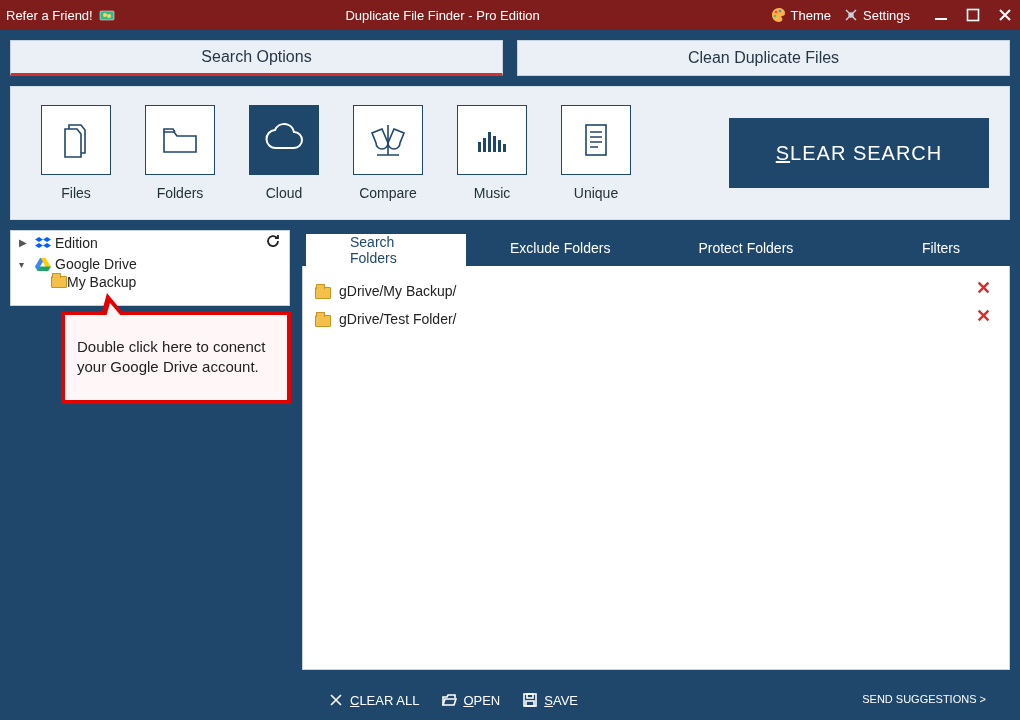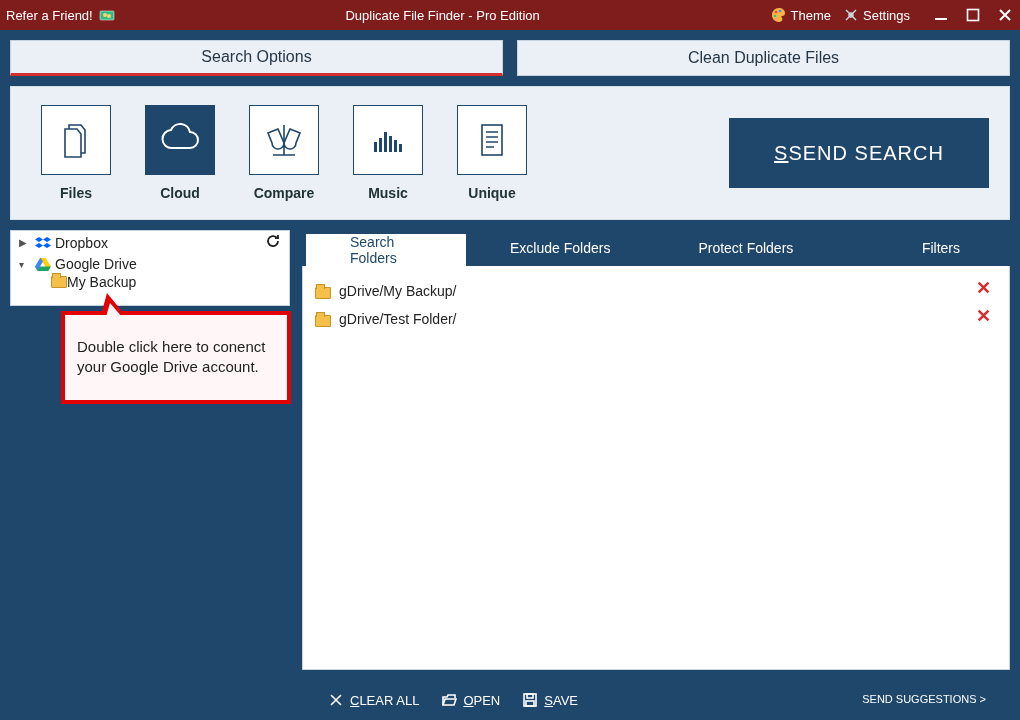--- a/index.html
+++ b/index.html
@@ -21,21 +21,21 @@
   .bigtab {
     flex:1; height:36px; background:#eaf0f6; color:#263645; display:flex; align-items:center; justify-content:center;
     font-size:16px; border:1px solid #c6d2de; cursor:pointer;
   }
   .bigtab.active { border-bottom:3px solid #d32f2f; }
 
   .toolrow {
     margin:10px; background:#eaf0f6; padding:18px 20px; display:flex; align-items:center; gap:14px;
     border:1px solid #d5dfe8;
   }
-  .toolcell { width:90px; text-align:center;font-weight:bold; }
+  .toolcell { width:90px; text-align:center; }
   .toolbox {
     width:70px; height:70px; margin:0 auto 10px; border:1px solid #1f476c; background:#fff;
     display:flex; align-items:center; justify-content:center; cursor:pointer; color:#1f476c;
   }
   .toolbox.active { background:#1f476c; color:#fff; border-color:#1f476c; }
   .toolcell .lbl { font-size:14px; color:#233; }
   .startbtn {
     margin-left:auto; width:260px; height:70px; background:#1f476c; color:#fff; display:flex;
     align-items:center; justify-content:center; font-size:20px; letter-spacing:1px; cursor:pointer;
   }
@@ -159,20 +159,29 @@
   <div class="toolcell">
     <div class="toolbox">
       <svg width="42" height="42" viewBox="0 0 42 42" fill="none" stroke="currentColor" stroke-width="1.6">
           <path d="M14 6h12l4 5v23H14z"></path>
           <path d="M10 10h12l4 5v23H10z" fill="#fff"></path>
         </svg>
     </div>
     <div class="lbl">Files</div>
   </div>
   <div class="toolcell">
+    <div class="toolbox">
+      <svg width="44" height="44" viewBox="0 0 44 44" fill="none" stroke="currentColor" stroke-width="1.6">
+          <path d="M6 14h10l3 4h19v16H6z"></path>
+          <path d="M6 14v-3h9l2 3"></path>
+        </svg>
+    </div>
+    <div class="lbl">Folders</div>
+  </div>
+  <div class="toolcell">
     <div class="toolbox active">
       <svg width="48" height="48" viewBox="0 0 48 48" fill="none" stroke="currentColor" stroke-width="2">
           <path d="M34 32a8 8 0 0 0 0-16 10 10 0 0 0-19-2 8 8 0 0 0 1 18z"></path>
         </svg>
     </div>
     <div class="lbl">Cloud</div>
   </div>
   <div class="toolcell">
     <div class="toolbox">
       <svg width="46" height="46" viewBox="0 0 46 46" fill="none" stroke="currentColor" stroke-width="1.6">
@@ -200,36 +209,36 @@
     <div class="toolbox">
       <svg width="40" height="40" viewBox="0 0 40 40" fill="none" stroke="currentColor" stroke-width="1.6">
           <rect x="10" y="5" width="20" height="30"></rect>
           <path d="M14 12h12M14 17h12M14 22h12M14 27h8"></path>
         </svg>
     </div>
     <div class="lbl">Unique</div>
   </div>
 
   <div class="startbtn">
-    <span><span class="u">S</span><span>SEND SEARCH</span></span>
+    <span><span class="u">S</span><span>LEAR SEARCH</span></span>
   </div>
 </div>
 
 <div class="mainarea">
 
   <div class="side-column">
     <div class="side">
       <div class="side-row">
         <span class="arrow">▶</span>
         <span class="ico">
           <svg width="16" height="16" viewBox="0 0 16 16">
               <path d="M4 2l4 2.5L4 7 0 4.5zM12 2L8 4.5 12 7l4-2.5zM4 8l4 2.5L4 13 0 10.5zM12 8l-4 2.5L12 13l4-2.5z" fill="#0061ff"></path>
             </svg>
         </span>
-        <span class="txt">Dropbox</span>
+        <span class="txt">Edition</span>
         <span class="refresh">
           <svg width="16" height="16" viewBox="0 0 16 16" fill="none" stroke="#222" stroke-width="1.8">
               <path d="M13 8a5 5 0 1 1-1.5-3.5M13 2v3h-3"></path>
             </svg>
         </span>
       </div>
       <div class="side-row">
         <span class="arrow">▾</span>
         <span class="ico">
           <svg width="16" height="16" viewBox="0 0 16 16">

